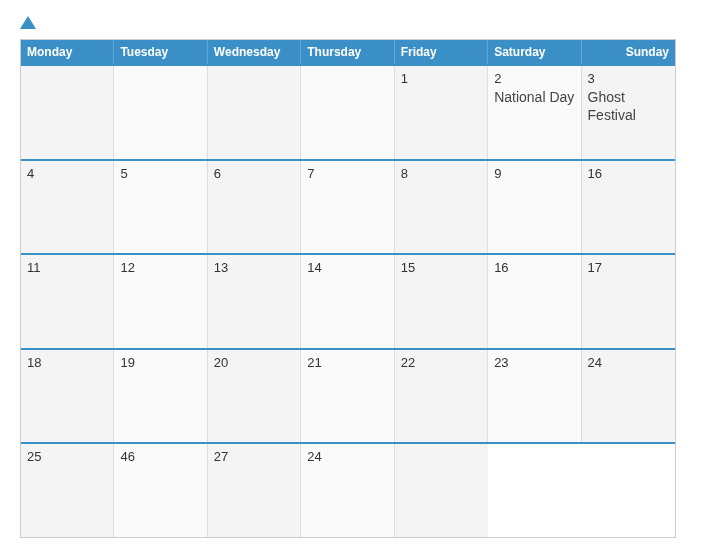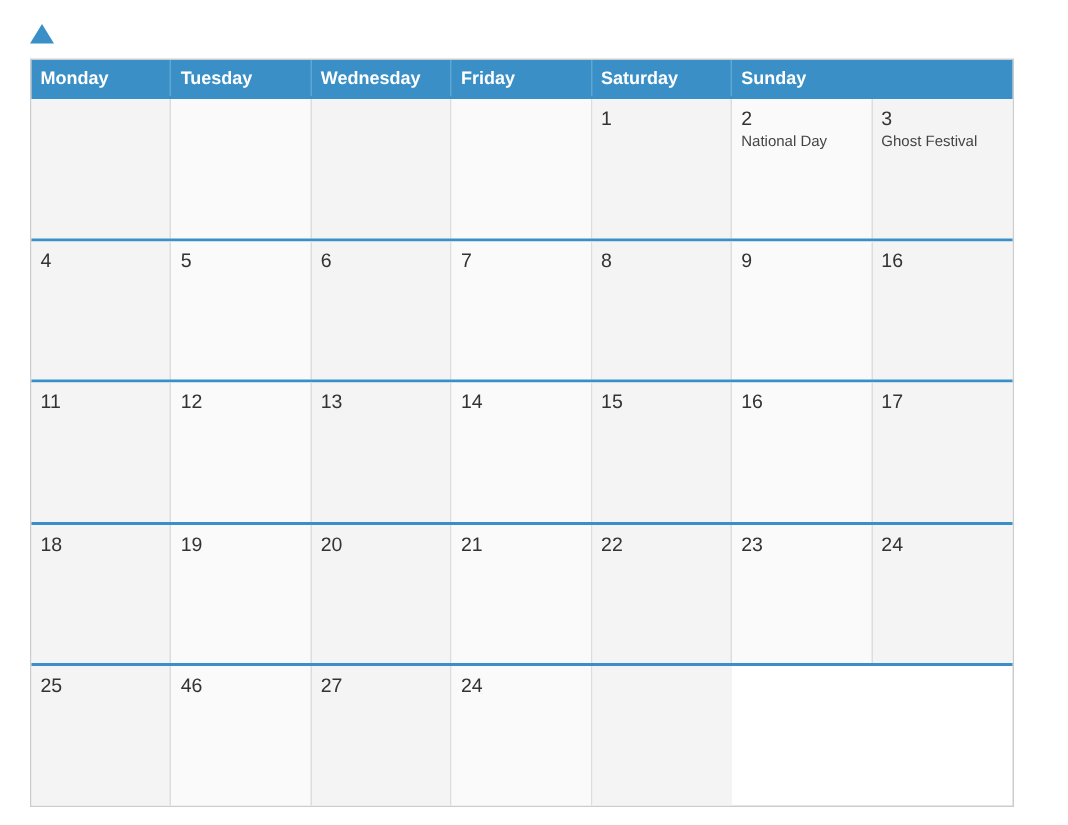--- a/index.html
+++ b/index.html
@@ -77,21 +77,21 @@
       grid-template-columns: repeat(7, 1fr);
       background: #3a8fc7;
     }
     .cal-header-cell {
       padding: 5px 6px;
       color: #fff;
       font-size: 12px;
       font-weight: bold;
       border-right: 1px solid #5ba8d4;
     }
-    .cal-header-cell:last-child { border-right: none; }
+    .cal-header-cell:last-child { border-right: none; text-align: right; }
     .cal-body {
       flex: 1;
       display: flex;
       flex-direction: column;
     }
     .cal-week {
       display: grid;
       grid-template-columns: repeat(7, 1fr);
       flex: 1;
       border-top: 2px solid #3a8fc7;
@@ -107,21 +107,21 @@
     .cal-cell:last-child { border-right: none; }
     .cal-cell:nth-child(odd) { background: #f4f4f4; }
     .cal-cell:nth-child(even) { background: #fafafa; }
     .day-num {
       font-size: 13px;
       color: #333;
       font-weight: normal;
       margin-bottom: 2px;
     }
     .event {
-      font-size: 10px;
+      font-size: 14px;
       color: #444;
       line-height: 1.3;
     }
     .empty { background: #f4f4f4; }
   </style>
 </head>
 <body>
 
 <div class="page">
   <div class="header">
@@ -134,20 +134,21 @@
     </div>
     <div class="title"></div>
     <div class="country"></div>
   </div>
 
   <div class="calendar">
     <div class="cal-header-row">
       <div class="cal-header-cell">Monday</div>
       <div class="cal-header-cell">Tuesday</div>
       <div class="cal-header-cell">Wednesday</div>
+      <div class="cal-header-cell">Thursday</div>
       <div class="cal-header-cell">Friday</div>
       <div class="cal-header-cell">Saturday</div>
       <div class="cal-header-cell">Sunday</div>
     </div>
     <div class="cal-body" id="cal-body">
     <div class="cal-week">
           <div class="cal-cell empty"></div>
           <div class="cal-cell empty"></div>
           <div class="cal-cell empty"></div>
           <div class="cal-cell empty"></div>

